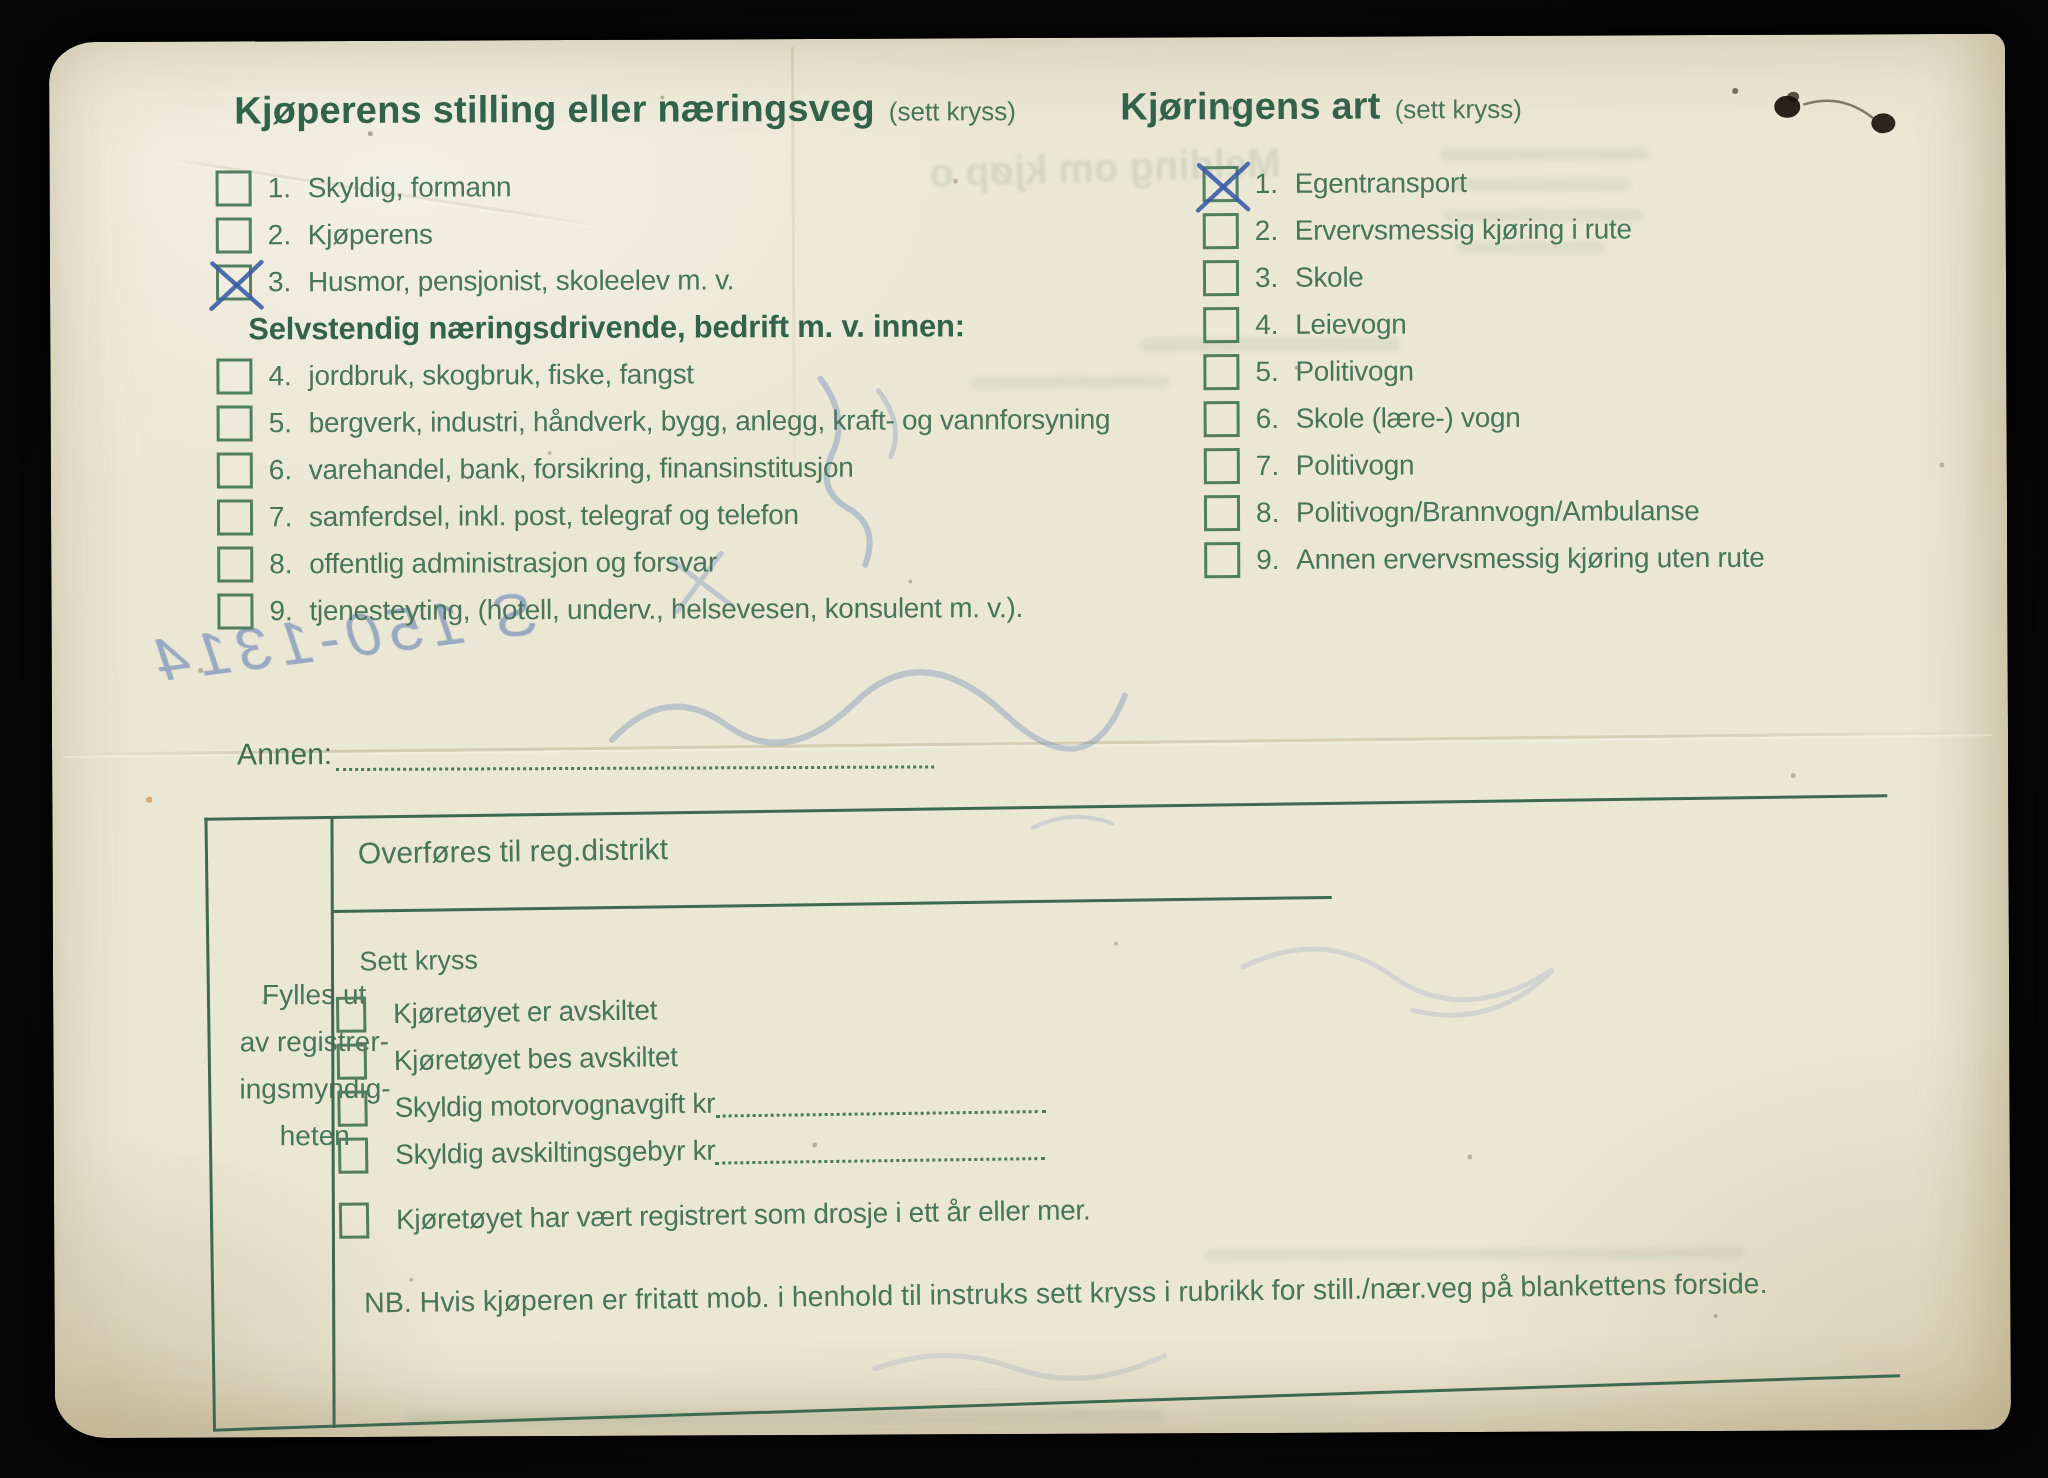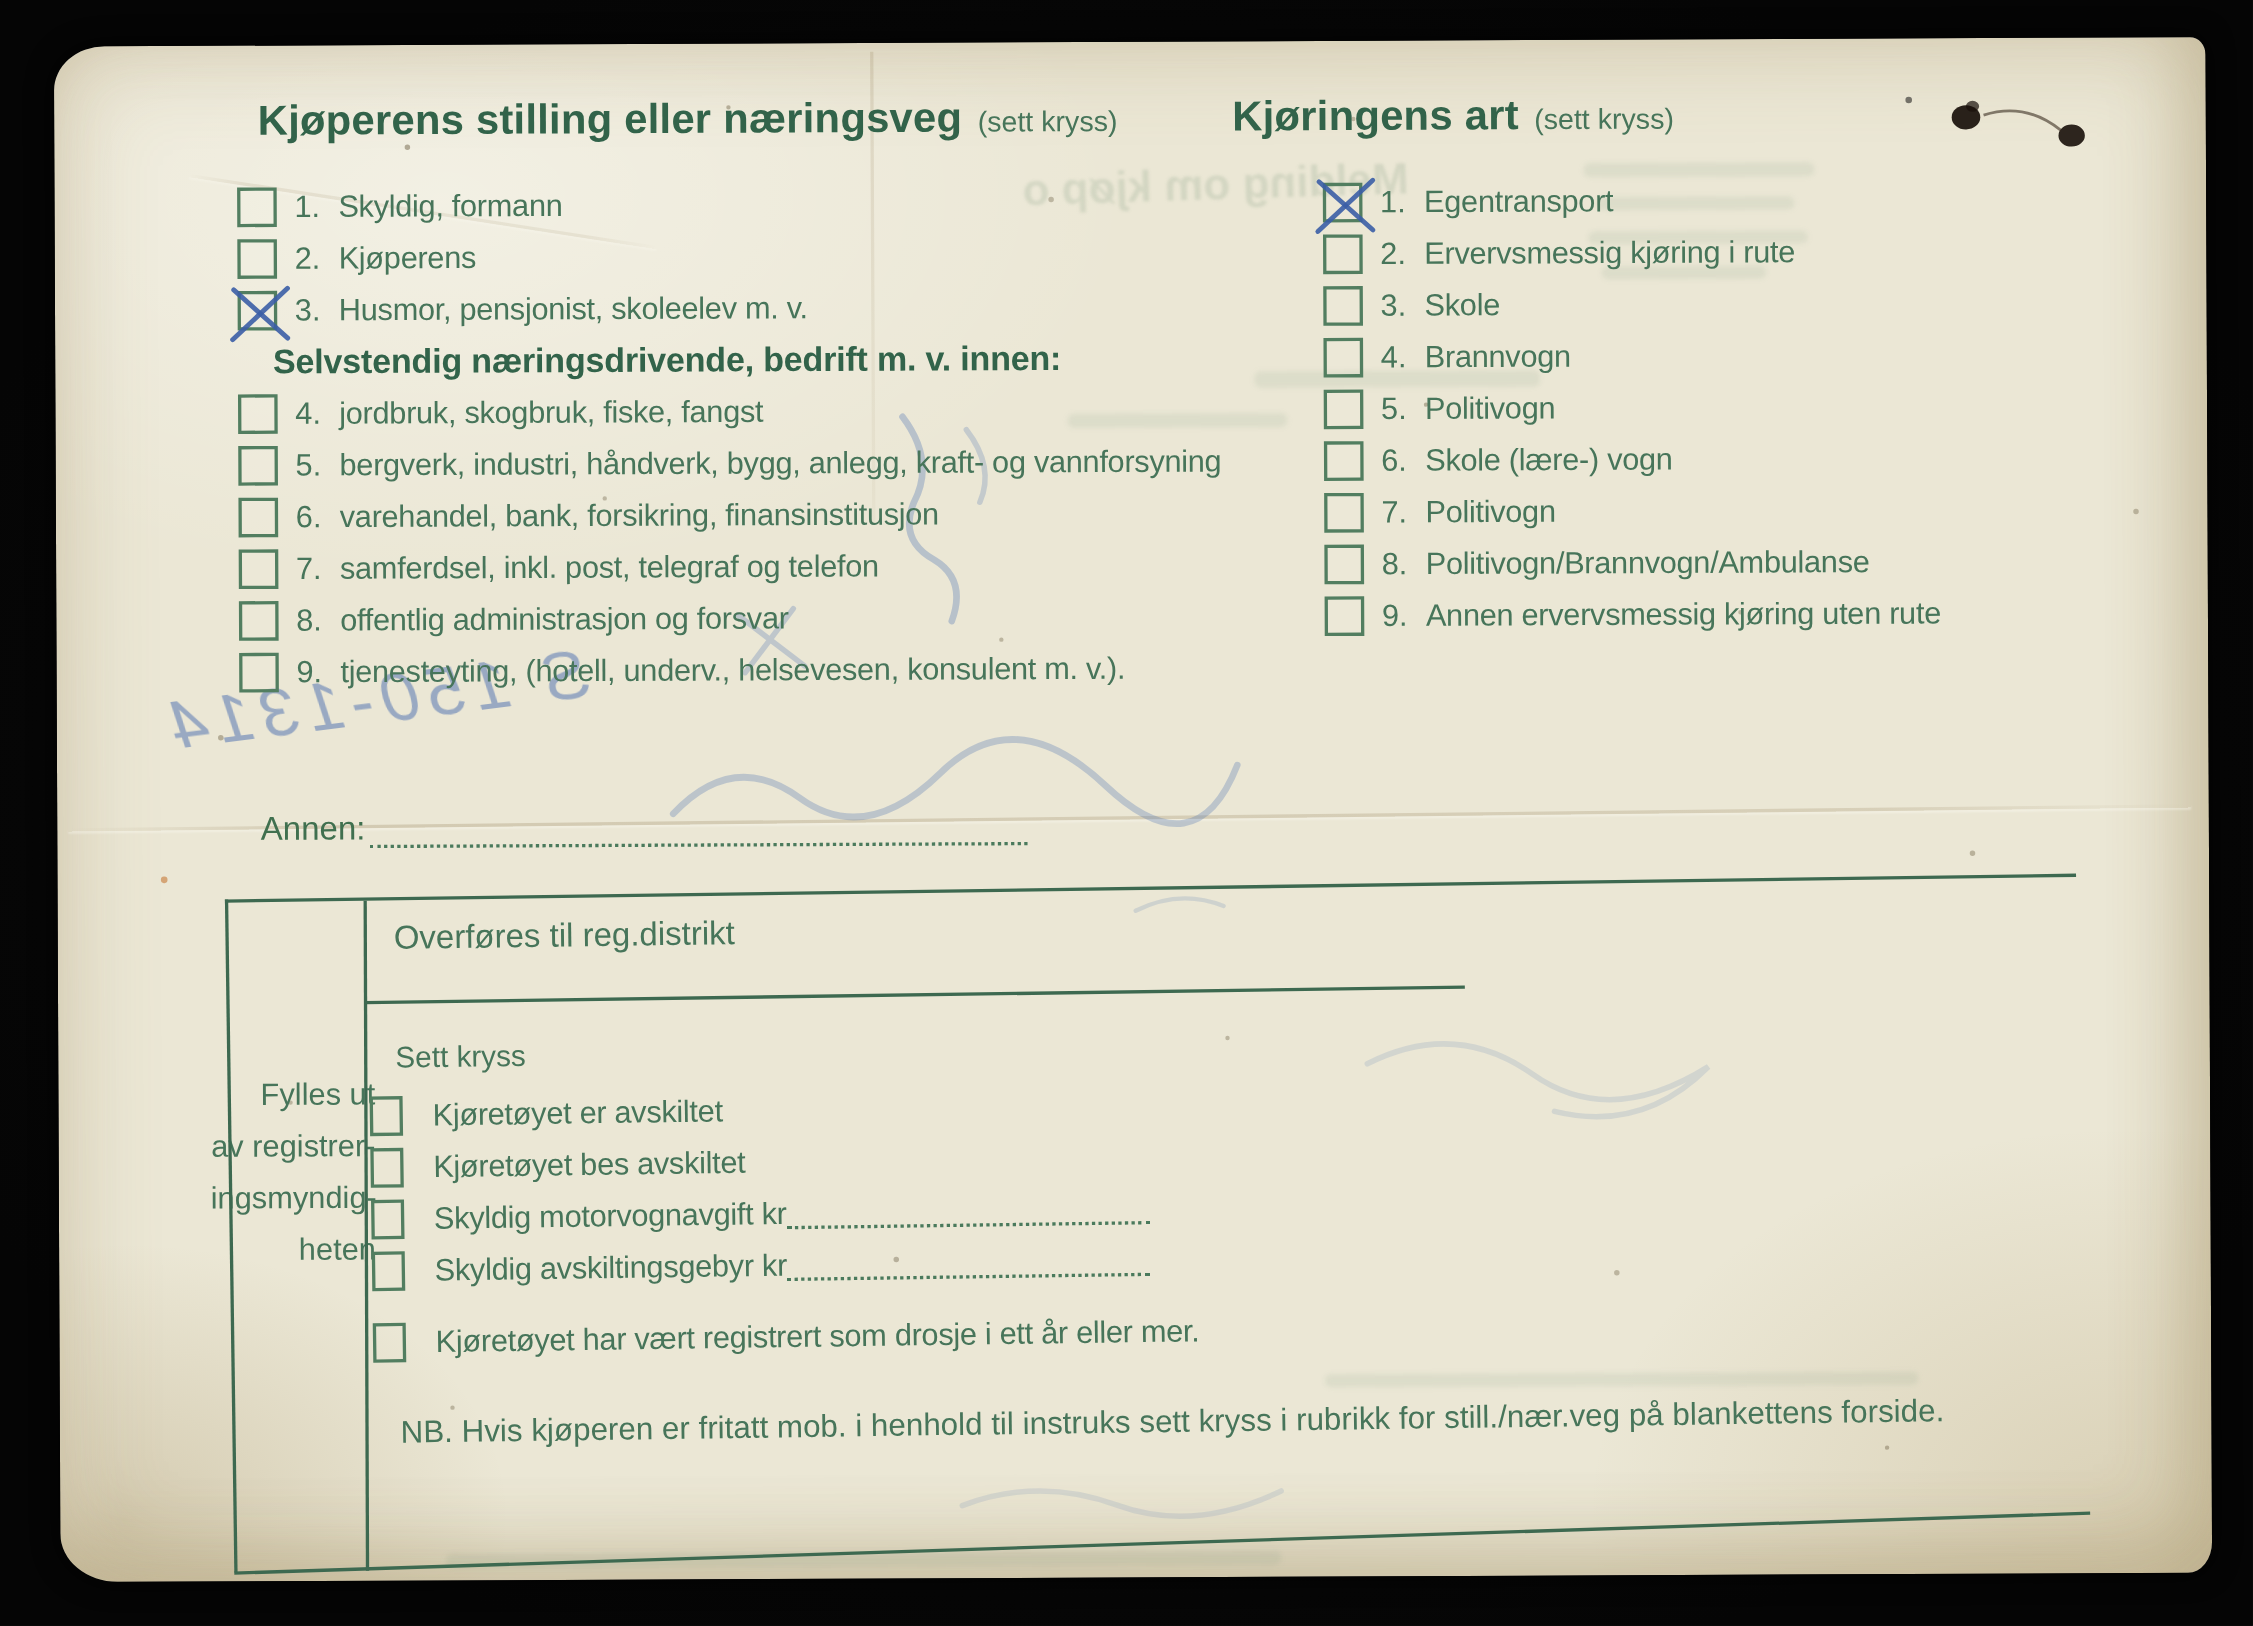--- a/index.html
+++ b/index.html
@@ -36,21 +36,21 @@
     transform:rotate(-0.55deg);transform-origin:50% 50%;}
   .regbox-bottom{position:absolute;left:-3px;bottom:-2px;width:1688px;height:3px;background:#3d6950;
     transform:rotate(-1.05deg);transform-origin:left center;}
   .regbox-divider{position:absolute;left:123px;top:0;width:3px;height:609px;background:#3d6950;
     transform:rotate(0.6deg);transform-origin:top center;}
   .regbox-innerline{position:absolute;left:123px;top:91px;width:1000px;height:3px;background:#3d6950;}
   .reg-label{font-size:29px;color:#47755a;white-space:nowrap;}
   .regrow{display:flex;align-items:center;height:47px;white-space:nowrap;}
   .cb2{position:relative;width:30px;height:36px;border:3px solid #527e60;box-sizing:border-box;flex:0 0 auto;}
   .regrow .lbl{margin-left:27px;}
-  .sidelabel{font-size:28px;color:#47755a;text-align:right;line-height:47px;}
+  .sidelabel{font-size:28px;color:#47755a;text-align:center;line-height:47px;margin-left:48px;}
   .hand-big{font-size:62px;font-style:italic;letter-spacing:7px;color:rgba(72,108,176,.5);
     filter:blur(.7px);transform:scaleX(-1) rotate(7deg);white-space:nowrap;}
   .ghost-title{font-size:40px;font-weight:700;color:rgba(95,130,100,.17);filter:blur(1.6px);
     transform:scaleX(-1) rotate(1.5deg);white-space:nowrap;}
   .ghost-strip{position:absolute;background:rgba(103,133,108,.11);filter:blur(2.5px);border-radius:6px;}
   .crease-h{position:absolute;height:3px;background:linear-gradient(to right, rgba(125,100,55,.0), rgba(125,100,55,.22) 12%, rgba(125,100,55,.18) 85%, rgba(125,100,55,0));box-shadow:0 2px 2px rgba(255,255,248,.35);}
   .crease-v{position:absolute;width:3px;background:linear-gradient(to bottom, rgba(125,100,55,.16), rgba(125,100,55,.04));}
   .speck{position:absolute;width:2px;height:2px;border-radius:50%;background:transparent;
     box-shadow: 320px 92px 0 1.5px rgba(80,65,35,.40), 612px 57px 0 1px rgba(80,65,35,.35),
       905px 142px 0 1.5px rgba(80,65,35,.30), 1245px 330px 0 1px rgba(80,65,35,.35),
@@ -187,21 +187,21 @@
         <span class="lbl">Ervervsmessig kjøring i rute</span>
       </div>
       <div class="row">
         <span class="cb"></span>
         <span class="num">3.</span>
         <span class="lbl">Skole</span>
       </div>
       <div class="row">
         <span class="cb"></span>
         <span class="num">4.</span>
-        <span class="lbl">Brannvogn</span>
+        <span class="lbl">Leievogn</span>
       </div>
       <div class="row">
         <span class="cb"></span>
         <span class="num">5.</span>
         <span class="lbl">Politivogn</span>
       </div>
       <div class="row">
         <span class="cb"></span>
         <span class="num">6.</span>
         <span class="lbl">Skole (lære-) vogn</span>

